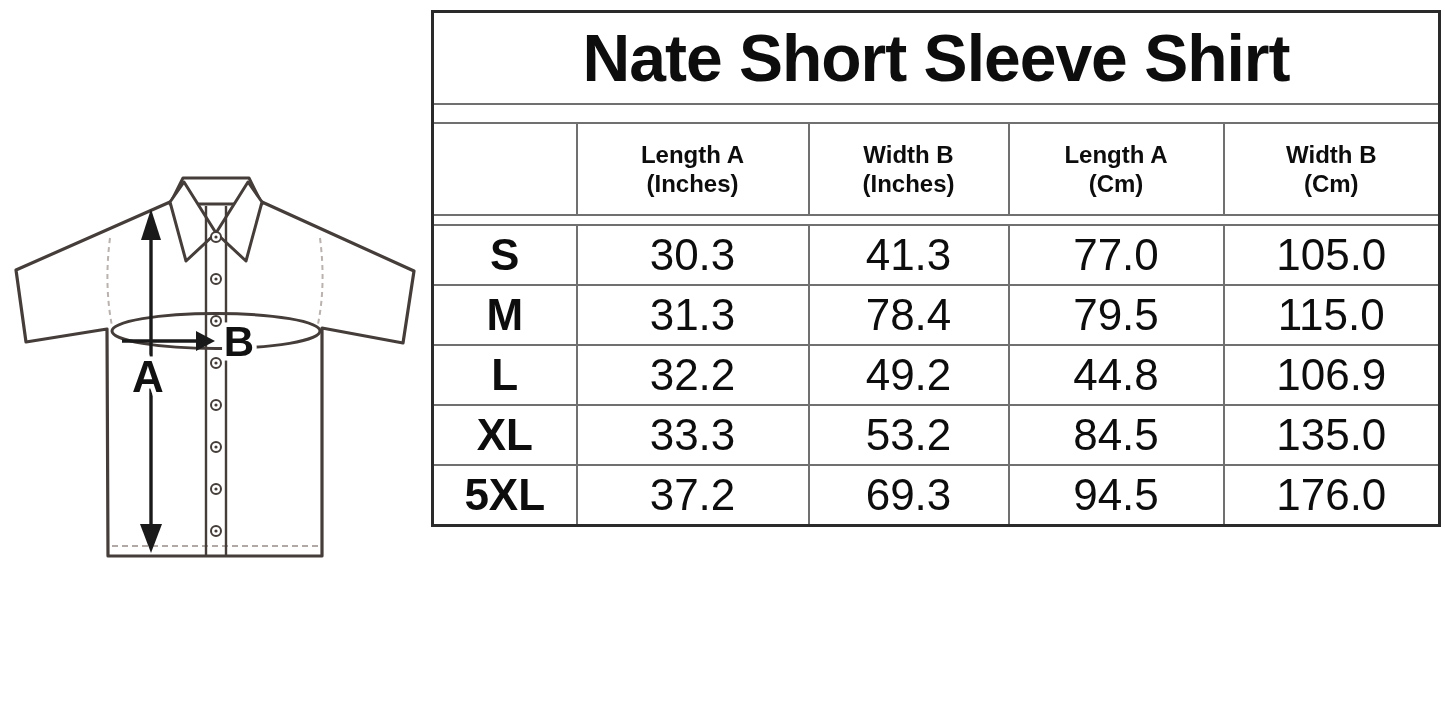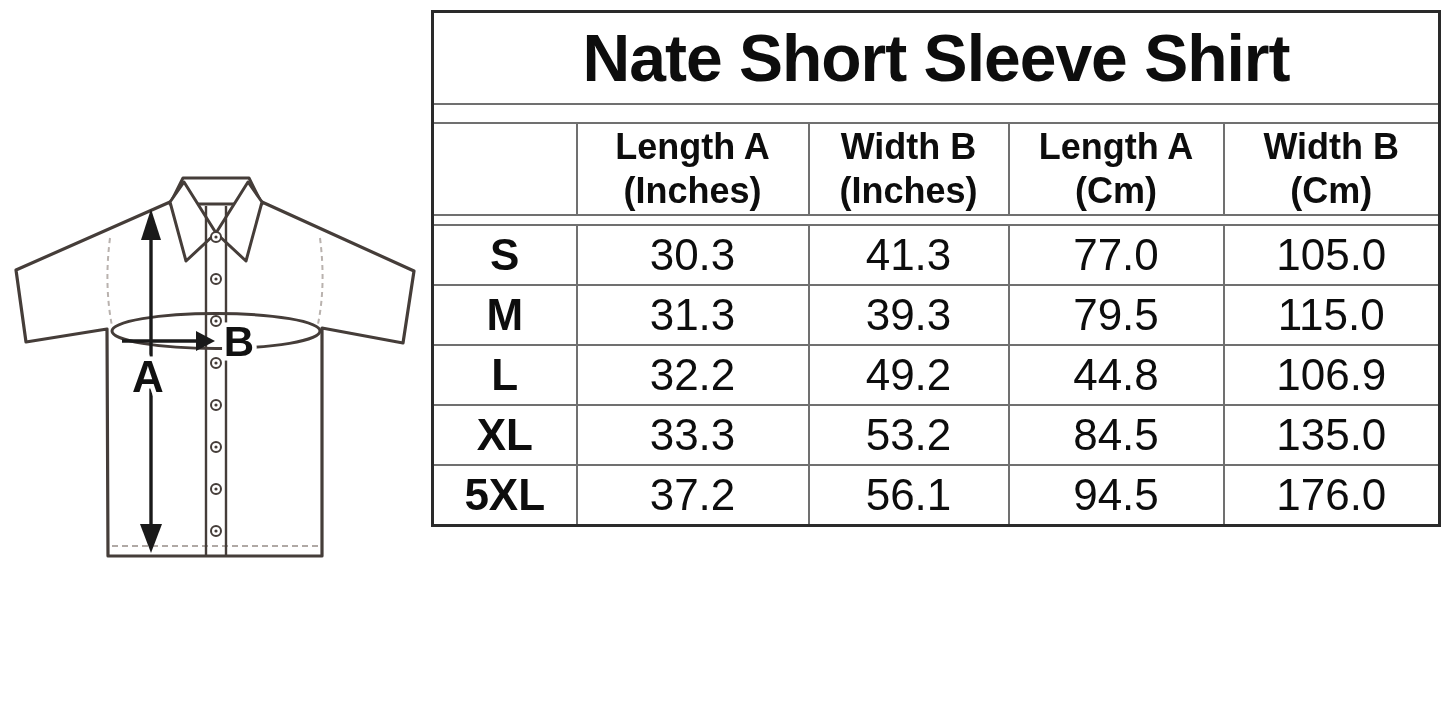--- a/index.html
+++ b/index.html
@@ -16,21 +16,21 @@
   table.size-table td{
     border:2px solid #707070;
     text-align:center;vertical-align:middle;
     padding:0;overflow:hidden;white-space:nowrap;
   }
   td.title-cell{
     height:90px;font-size:66px;font-weight:bold;letter-spacing:-1px;
   }
   tr.spacer-a td{height:17px;}
   tr.spacer-b td{height:8px;}
-  tr.header-row td{height:90px;font-size:36px;font-weight:bold;line-height:1.22;text-align:center;}
+  tr.header-row td{height:90px;font-size:24px;font-weight:bold;line-height:1.22;text-align:center;}
   tr.header-row td span{display:block;}
   tr.data-row td{height:58px;font-size:44px;}
   tr.data-row td.size-cell{font-weight:bold;}
 </style>
 </head>
 <body>
 
 <div class="stage">
 
   <div class="shirt-wrap">
@@ -128,41 +128,41 @@
         <tr class="data-row">
           <td class="size-cell">S</td>
           <td>30.3</td>
           <td>41.3</td>
           <td>77.0</td>
           <td>105.0</td>
         </tr>
         <tr class="data-row">
           <td class="size-cell">M</td>
           <td>31.3</td>
-          <td>39.3</td>
+          <td>78.4</td>
           <td>79.5</td>
           <td>115.0</td>
         </tr>
         <tr class="data-row">
           <td class="size-cell">L</td>
           <td>32.2</td>
           <td>49.2</td>
           <td>44.8</td>
           <td>106.9</td>
         </tr>
         <tr class="data-row">
           <td class="size-cell">XL</td>
           <td>33.3</td>
           <td>53.2</td>
           <td>84.5</td>
           <td>135.0</td>
         </tr>
         <tr class="data-row">
           <td class="size-cell">5XL</td>
           <td>37.2</td>
-          <td>56.1</td>
+          <td>69.3</td>
           <td>94.5</td>
           <td>176.0</td>
         </tr>
       </tbody>
     </table>
   </div>
 </div>
 
 </body></html>

